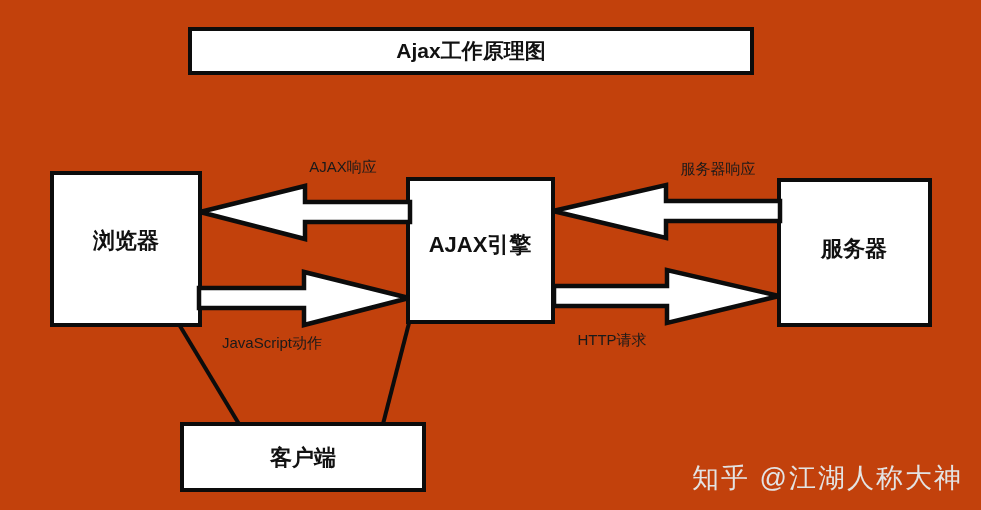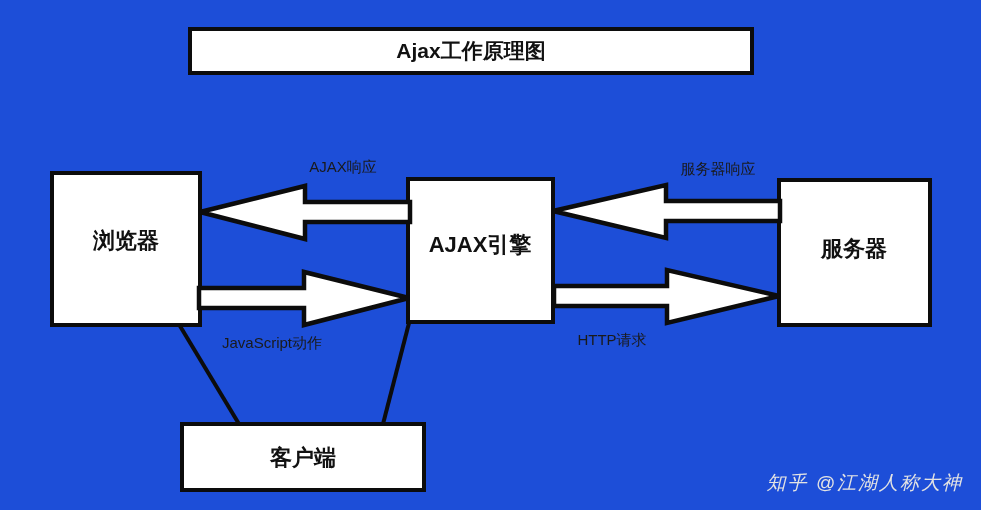--- a/index.html
+++ b/index.html
@@ -7,21 +7,21 @@
     padding: 0;
     background: #ffffff;
   }
   body {
     font-family: "Liberation Sans", "DejaVu Sans", sans-serif;
   }
   #canvas {
     position: relative;
     width: 981px;
     height: 510px;
-    background: #1d4ed8;
+    background: #c2410c;
     overflow: hidden;
   }
   .diagram-svg {
     position: absolute;
     top: 0;
     left: 0;
     width: 981px;
     height: 510px;
   }
   .box-label {
@@ -62,26 +62,25 @@
   }
   .connector-line {
     stroke: #0c0c0c;
     stroke-width: 4;
     fill: none;
   }
   .watermark {
     position: absolute;
     right: 18px;
     bottom: 14px;
-    font-size: 19px;
+    font-size: 27px;
     color: #e3e3e3;
     letter-spacing: 2px;
     white-space: nowrap;
     user-select: none;
-    font-style: italic;
   }
 </style>
 </head>
 <body>
 
 <div id="canvas">
 
   <svg class="diagram-svg" viewBox="0 0 981 510" xmlns="http://www.w3.org/2000/svg">
 
     <g>

